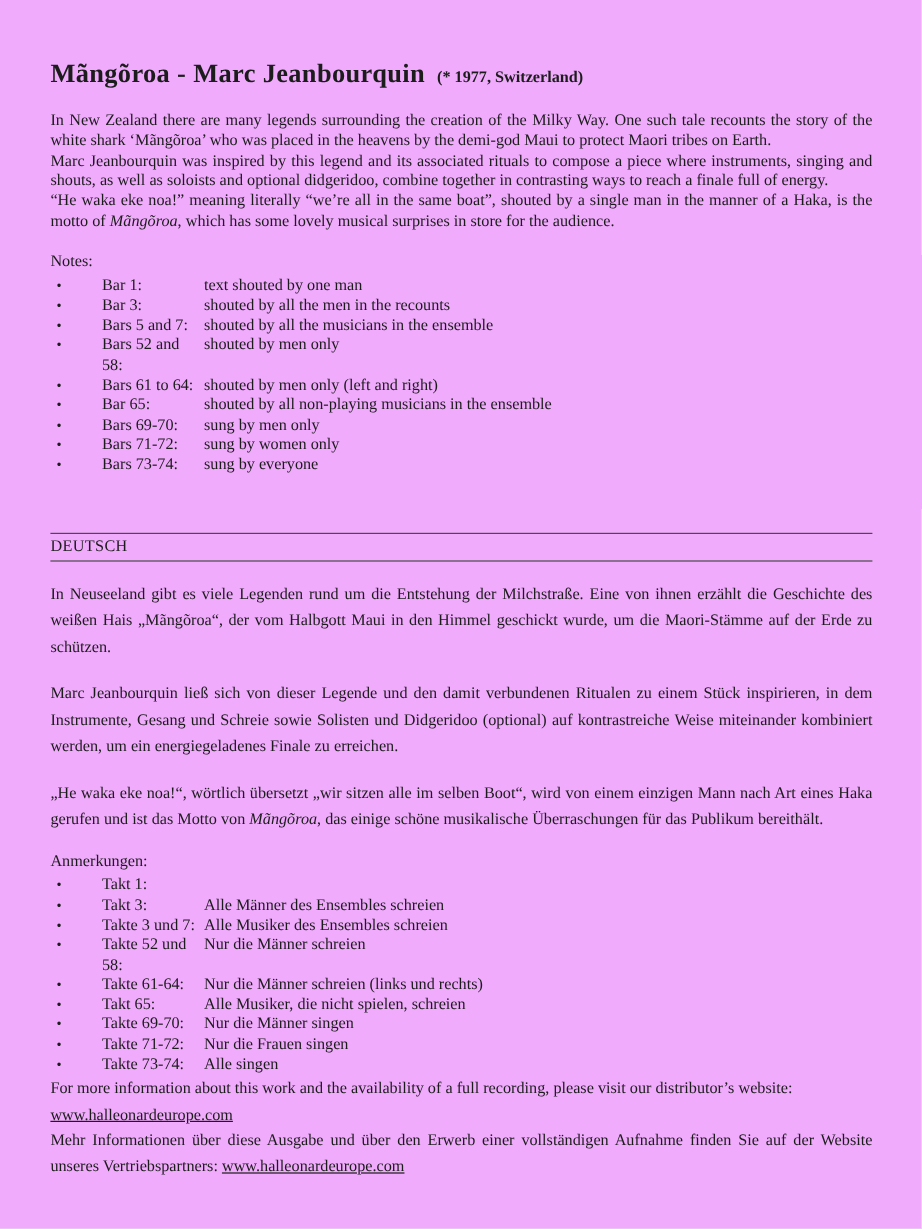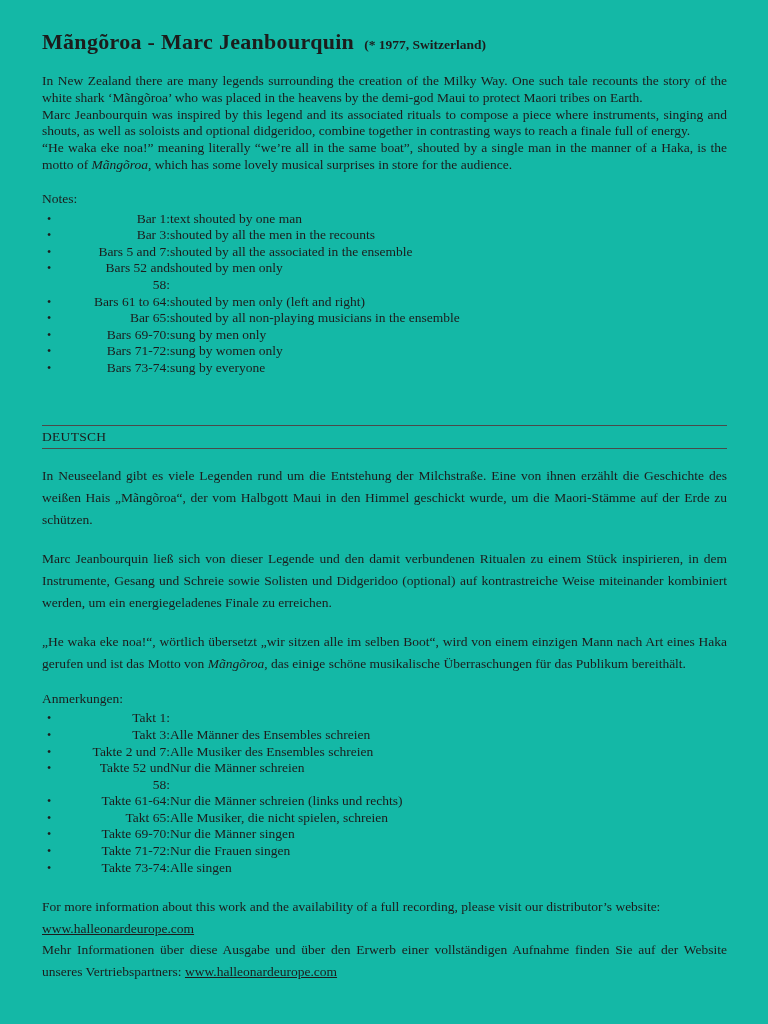--- a/index.html
+++ b/index.html
@@ -1,23 +1,23 @@
 <!DOCTYPE html>
 <html><head>
 <meta charset="utf-8">
 <style>
   html, body { margin: 0; padding: 0; background: #e8e8e8; }
   .page {
     position: relative;
     width: 768px;
     height: 1024px;
     margin: 0 auto;
-    background: #14b8a6;
+    background: #f0abfc;
     box-sizing: border-box;
-    padding: 29px 41px 0 42px;
+    padding: 48px 41px 0 42px;
     font-family: "Liberation Serif", "DejaVu Serif", serif;
     color: #1c1c1c;
     overflow: hidden;
   }
   .title-row { margin: 0 0 18px 0; }
   .title-main {
     font-size: 22px;
     font-weight: bold;
     letter-spacing: 0.3px;
   }
@@ -44,21 +44,21 @@
     line-height: 16.6px;
     align-items: baseline;
   }
   .bullet {
     width: 43px;
     padding-left: 5px;
     box-sizing: border-box;
     flex-shrink: 0;
     font-size: 12px;
   }
-  .note-label { width: 85px; flex-shrink: 0; text-align: right; }
+  .note-label { width: 85px; flex-shrink: 0; }
   .note-text { flex: 1; }
   .section-divider {
     margin-top: 48px;
     border-top: 1px solid #4a4a4a;
     border-bottom: 1px solid #4a4a4a;
     padding: 1px 0 3px 0;
   }
   .section-divider .hdr {
     font-size: 13.5px;
     letter-spacing: 0.3px;
@@ -95,21 +95,21 @@
           <span class="note-text">text shouted by one man</span>
         </li>
       <li>
           <span class="bullet">•</span>
           <span class="note-label">Bar 3:</span>
           <span class="note-text">shouted by all the men in the recounts</span>
         </li>
       <li>
           <span class="bullet">•</span>
           <span class="note-label">Bars 5 and 7:</span>
-          <span class="note-text">shouted by all the associated in the ensemble</span>
+          <span class="note-text">shouted by all the musicians in the ensemble</span>
         </li>
       <li>
           <span class="bullet">•</span>
           <span class="note-label">Bars 52 and 58:</span>
           <span class="note-text">shouted by men only</span>
         </li>
       <li>
           <span class="bullet">•</span>
           <span class="note-label">Bars 61 to 64:</span>
           <span class="note-text">shouted by men only (left and right)</span>
@@ -152,21 +152,21 @@
           <span class="bullet">•</span>
           <span class="note-label">Takt 1:</span>
         </li>
       <li>
           <span class="bullet">•</span>
           <span class="note-label">Takt 3:</span>
           <span class="note-text">Alle Männer des Ensembles schreien</span>
         </li>
       <li>
           <span class="bullet">•</span>
-          <span class="note-label">Takte 2 und 7:</span>
+          <span class="note-label">Takte 3 und 7:</span>
           <span class="note-text">Alle Musiker des Ensembles schreien</span>
         </li>
       <li>
           <span class="bullet">•</span>
           <span class="note-label">Takte 52 und 58:</span>
           <span class="note-text">Nur die Männer schreien</span>
         </li>
       <li>
           <span class="bullet">•</span>
           <span class="note-label">Takte 61-64:</span>

